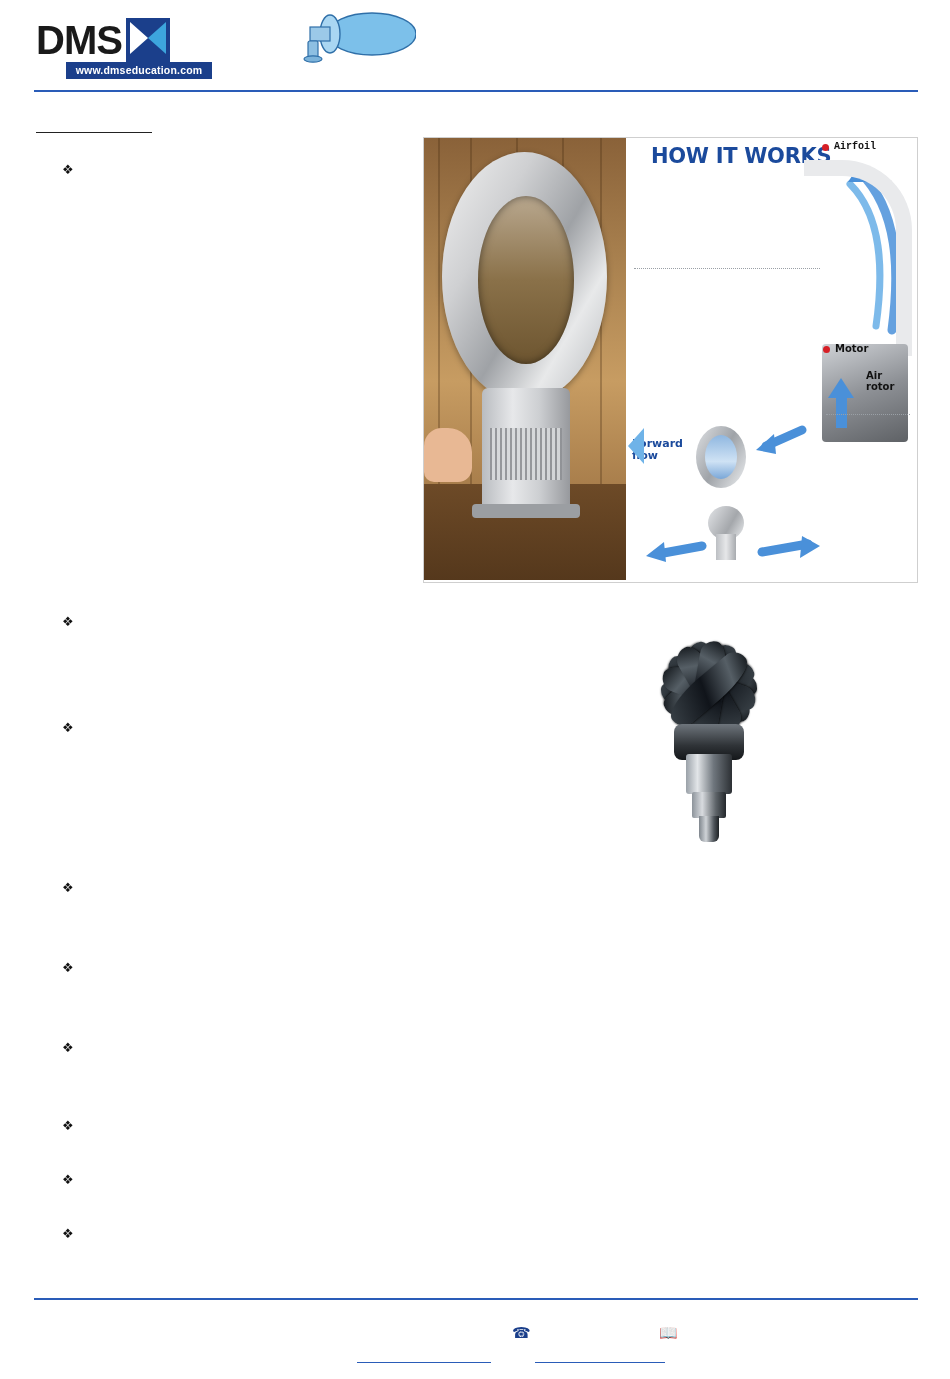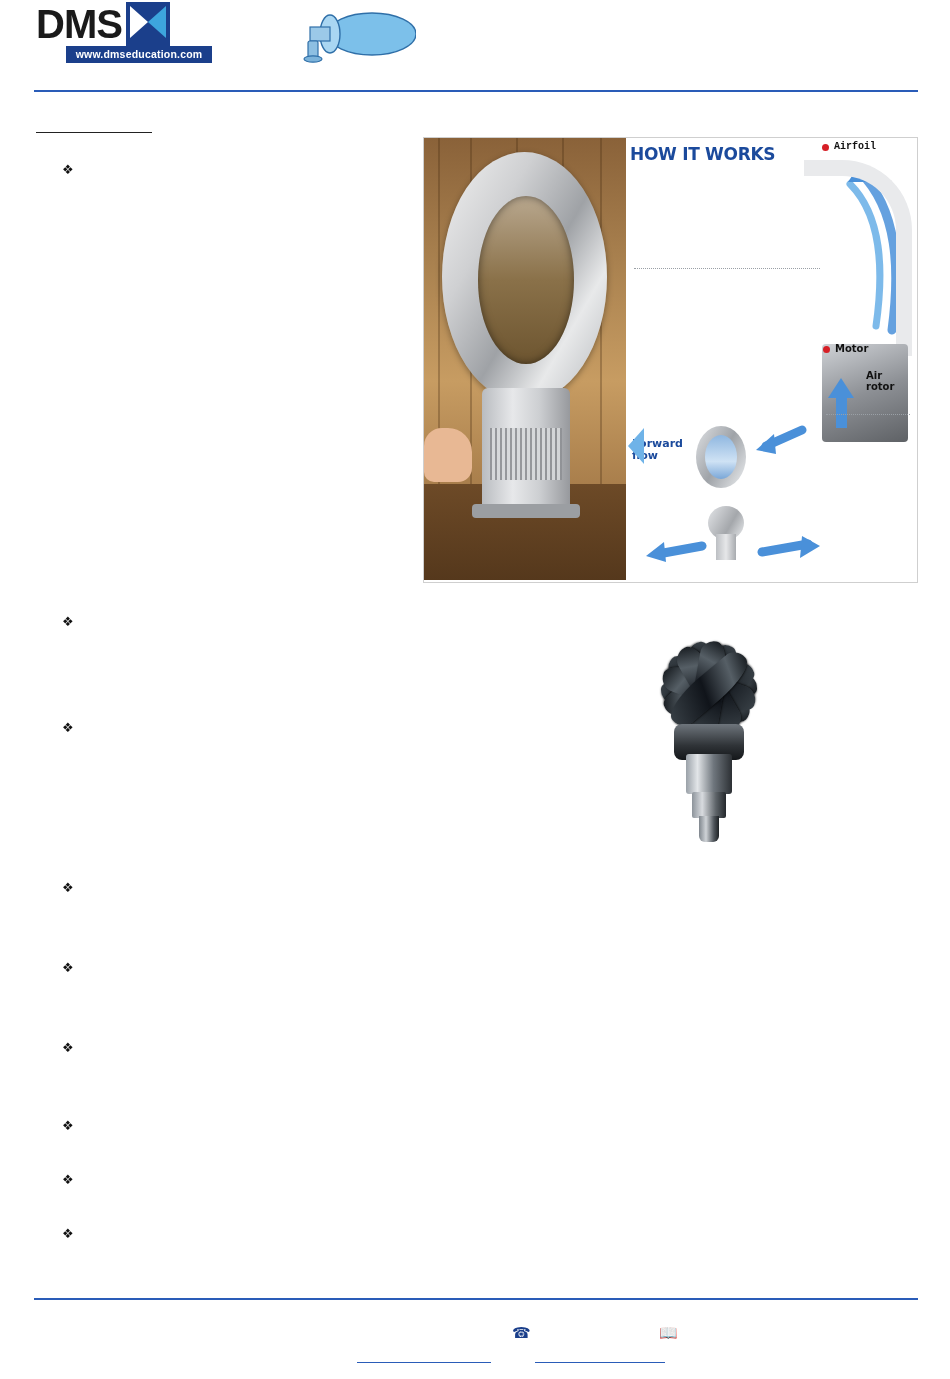--- a/index.html
+++ b/index.html
@@ -18,21 +18,21 @@
   
   .header {
     position: absolute;
     left: 0; top: 0;
     width: 950px;
     height: 92px;
   }
   .logo-block {
     position: absolute;
     left: 36px;
-    top: 2px;
+    top: 18px;
     width: 176px;
     height: 62px;
   }
   .logo-dms {
     position: absolute;
     left: 0; top: 0;
     width: 176px;
     height: 44px;
     display: flex;
     align-items: center;
@@ -221,23 +221,23 @@
   .hiw-panel {
     position: absolute;
     left: 202px;
     top: 0;
     width: 290px;
     height: 442px;
     background: #ffffff;
   }
   .hiw-title {
     position: absolute;
-    left: 4px;
+    left: 25px;
     top: 6px;
-    font-size: 17px;
+    font-size: 21px;
     font-weight: bold;
     color: #1b4a9c;
     letter-spacing: -0.3px;
     font-family: "DejaVu Sans", sans-serif;
   }
   .hiw-step {
     position: absolute;
     font-size: 11px;
     line-height: 13.5px;
     color: #111;

